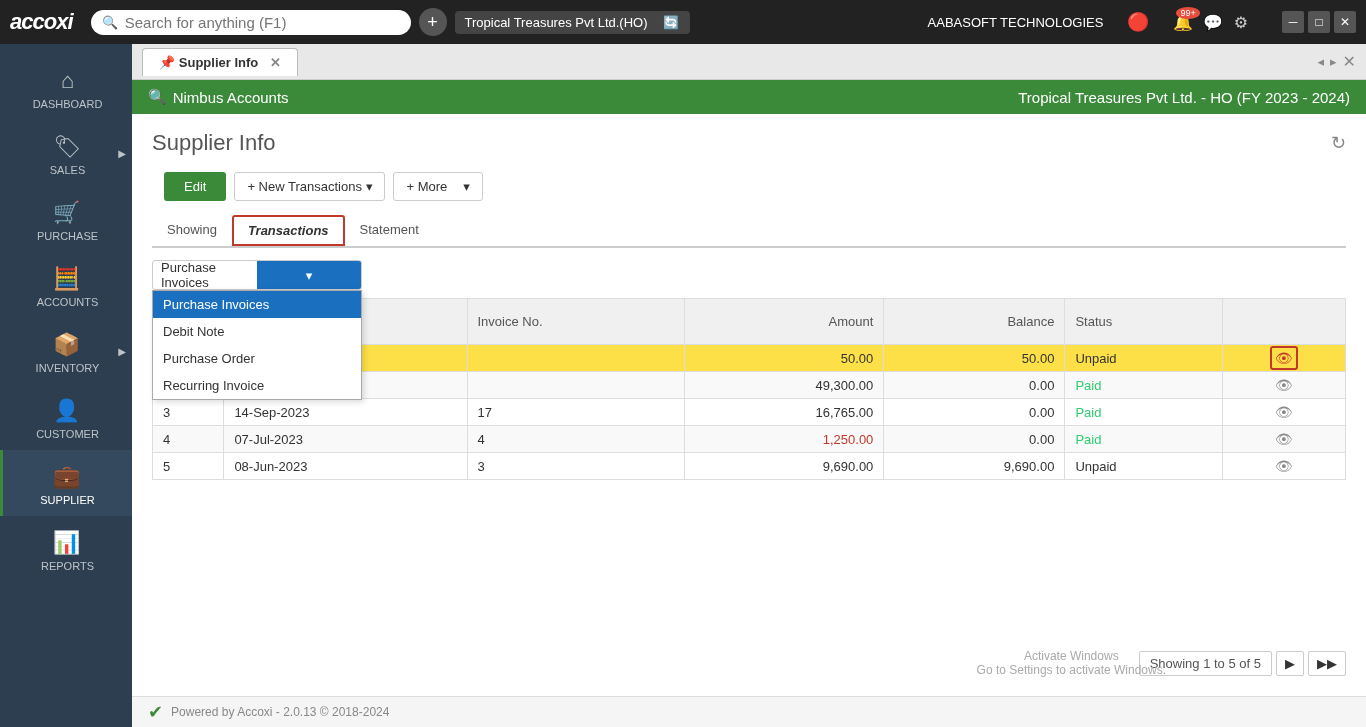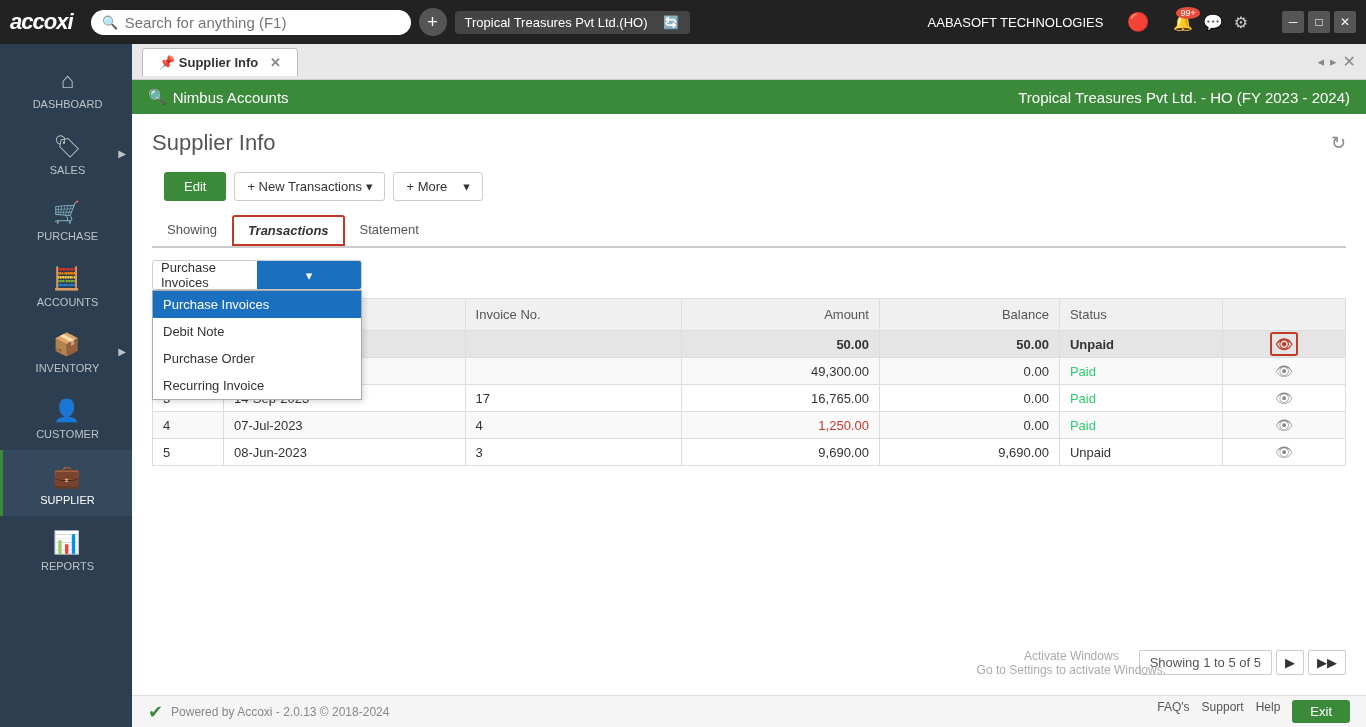--- a/index.html
+++ b/index.html
@@ -87,26 +87,26 @@
     
     .dropdown-menu {
       position: absolute; top: 30px; left: 0; width: 210px; background: #fff; border: 1px solid #aaa; z-index: 100; box-shadow: 2px 2px 6px rgba(0,0,0,0.15);
     }
     .dropdown-menu-item { padding: 6px 10px; cursor: pointer; font-size: 13px; color: #333; }
     .dropdown-menu-item:first-child { background: #1a6fbf; color: #fff; }
 
     
     .table-container { flex: 1; overflow: auto; }
     table { width: 100%; border-collapse: collapse; font-size: 13px; }
-    th { background: #f0f0f0; border: 1px solid #ddd; padding: 8px 10px; text-align: left; color: #555; font-weight: normal; }
+    th { background: #f0f0f0; border: 1px solid #ddd; padding: 15px 10px; text-align: left; color: #555; font-weight: normal; }
     th.right { text-align: right; }
     td { border: 1px solid #ddd; padding: 5px 10px; color: #333; }
     td.right { text-align: right; }
     tr:nth-child(even) { background: #f9f9f9; }
-    tr.highlighted { background: #e5e5e5; font-weight: bold; }
+    tr.highlighted { background: #fde047; }
     .eye-icon { color: #888; cursor: pointer; font-size: 14px; }
     .eye-icon.highlighted { color: #c0392b; border: 2px solid #c0392b; border-radius: 3px; padding: 2px 3px; }
 
     
     .pagination-row { display: flex; align-items: center; justify-content: flex-end; padding: 10px 0 4px; gap: 4px; }
     .pag-box { border: 1px solid #ccc; background: #fff; padding: 4px 10px; font-size: 13px; color: #555; border-radius: 2px; }
     .pag-btn { border: 1px solid #ccc; background: #fff; padding: 4px 8px; cursor: pointer; border-radius: 2px; color: #333; font-size: 13px; }
     .pag-btn:disabled { color: #aaa; }
 
     
@@ -318,21 +318,15 @@
     </div>
 
     <div class="footer">
       <div style="display:flex; align-items:center; gap:8px;">
         <span style="color:#3a8a3a; font-size:18px;">✔</span>
         <span>Powered by Accoxi - 2.0.13 © 2018-2024</span>
       </div>
       <div style="position:absolute; bottom:50px; right:200px; color:#aaa; font-size:12px; text-align:center;">
         Activate Windows<br>Go to Settings to activate Windows.
       </div>
-      <div class="footer-links">
-        <span style="cursor:pointer; color:#555;">FAQ's</span>
-        <span style="cursor:pointer; color:#555;">Support</span>
-        <span style="cursor:pointer; color:#555;">Help</span>
-        <button class="footer-exit">Exit</button>
-      </div>
     </div>
   </div>
 </div>
 
 </body></html>

